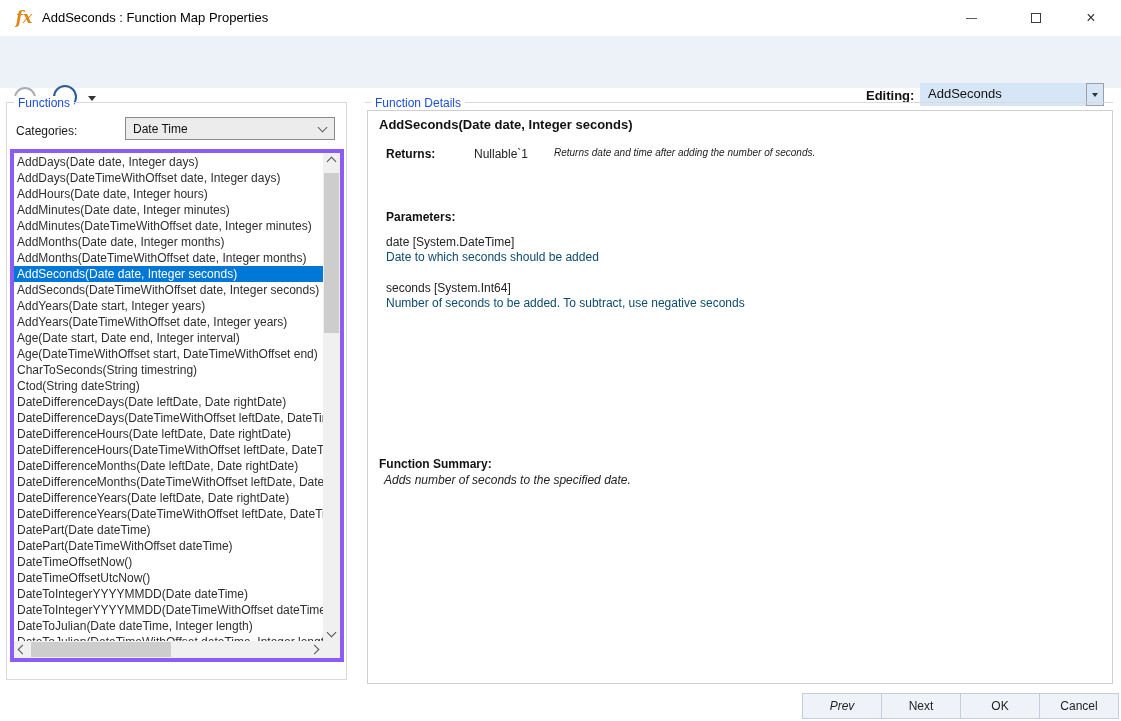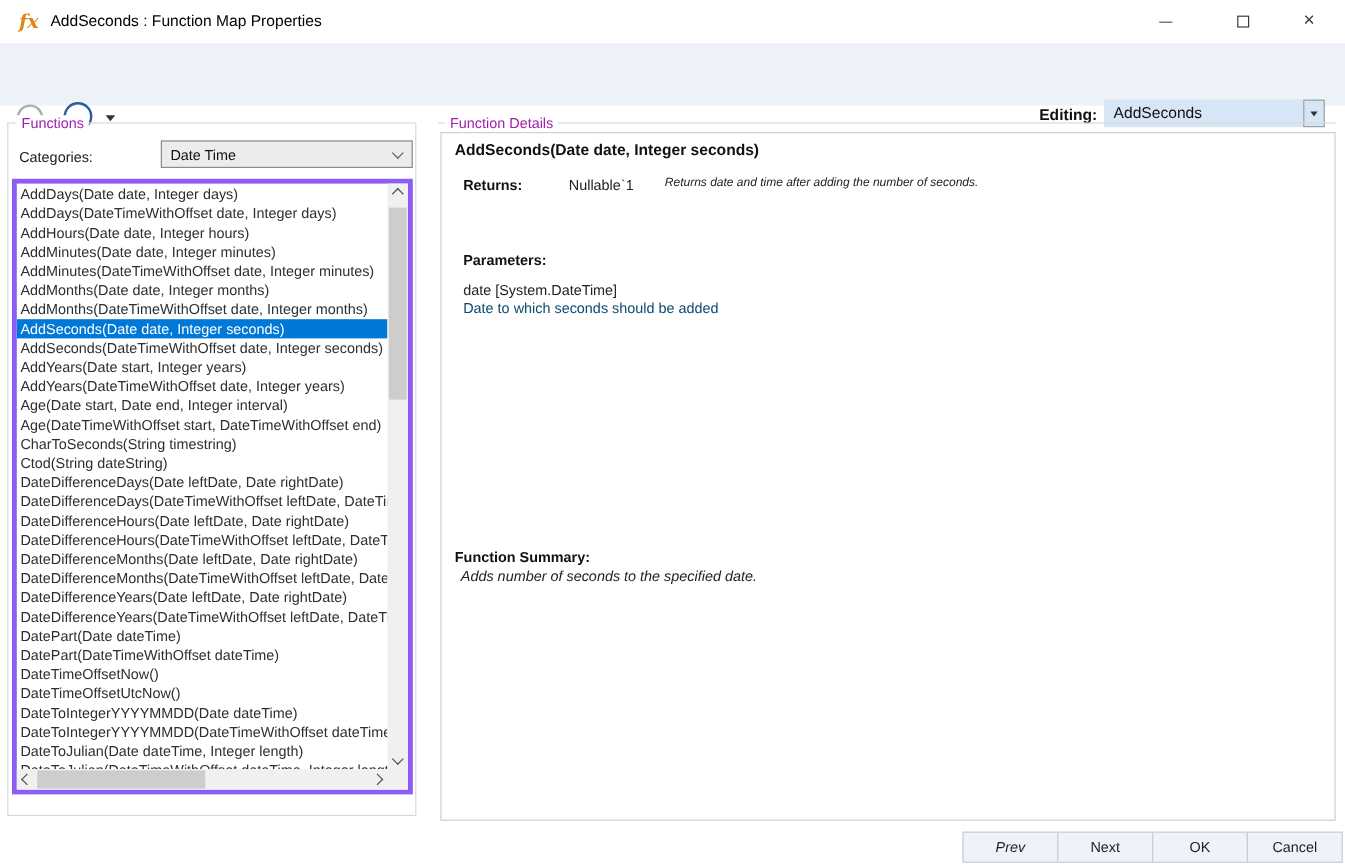--- a/index.html
+++ b/index.html
@@ -32,29 +32,29 @@
   .editing-label { position:absolute; left:866px; top:52px; font-size:13px;
                    font-weight:600; color:#111; }
   .editing-combo { position:absolute; left:920px; top:47px; width:184px; height:23px;
                    background:#d7e6f6; }
   .editing-combo .val { position:absolute; left:8px; top:3px; font-size:13px; color:#111; }
   .editing-combo .arrow-btn { position:absolute; right:0; top:0; width:18px; height:23px;
                    border:1px solid #9aa0a6; display:flex; align-items:center; justify-content:center; }
 
   
   .groupbox-label { position:absolute; background:#ffffff; padding:0 4px; font-size:12px;
-                    color:#a21caf; z-index:3; }
+                    color:#1d4ed8; z-index:3; }
   .func-group { position:absolute; left:6px; top:102px; width:341px; height:578px;
                 border:1px solid #d9d9d9; }
   .details-topline { position:absolute; left:365px; top:102px; width:748px; height:1px;
                      background:#d9d9d9; }
 
   
   .cat-label { position:absolute; left:16px; top:124px; font-size:12px; color:#1a1a1a; }
-  .cat-combo { position:absolute; left:134px; top:117px; width:210px; height:23px;
+  .cat-combo { position:absolute; left:125px; top:117px; width:210px; height:23px;
                background:#ececec; border:1px solid #8a8a8a; }
   .cat-combo .val { position:absolute; left:7px; top:4px; font-size:12px; color:#111; }
   .chev { display:inline-block; width:7px; height:7px; border-right:1.5px solid #505050;
           border-bottom:1.5px solid #505050; }
   .chev.down  { transform:rotate(45deg); }
   .chev.up    { transform:rotate(225deg); }
   .chev.left  { transform:rotate(135deg); }
   .chev.right { transform:rotate(-45deg); }
   .cat-combo .chev { position:absolute; right:8px; top:6px; border-color:#606060; }
 
@@ -208,20 +208,24 @@
   <div class="sig">AddSeconds(Date date, Integer seconds)</div>
   <div class="ret-label">Returns:</div>
   <div class="ret-type">Nullable`1</div>
   <div class="ret-desc">Returns date and time after adding the number of seconds.</div>
   <div class="params-label">Parameters:</div>
   <div class="params-wrap" id="params-wrap">
       <div class="param">
         <div class="decl">date [System.DateTime]</div>
         <div class="desc">Date to which seconds should be added</div>
       </div>
+      <div class="param">
+        <div class="decl">seconds [System.Int64]</div>
+        <div class="desc">Number of seconds to be added. To subtract, use negative seconds</div>
+      </div>
     </div>
   <div class="sum-label">Function Summary:</div>
   <div class="sum-text">Adds number of seconds to the specified date.</div>
 </div>
 
 <div class="footer" id="footer">
     <button class="f-btn">Prev</button>
     <button class="f-btn">Next</button>
     <button class="f-btn">OK</button>
     <button class="f-btn">Cancel</button>

